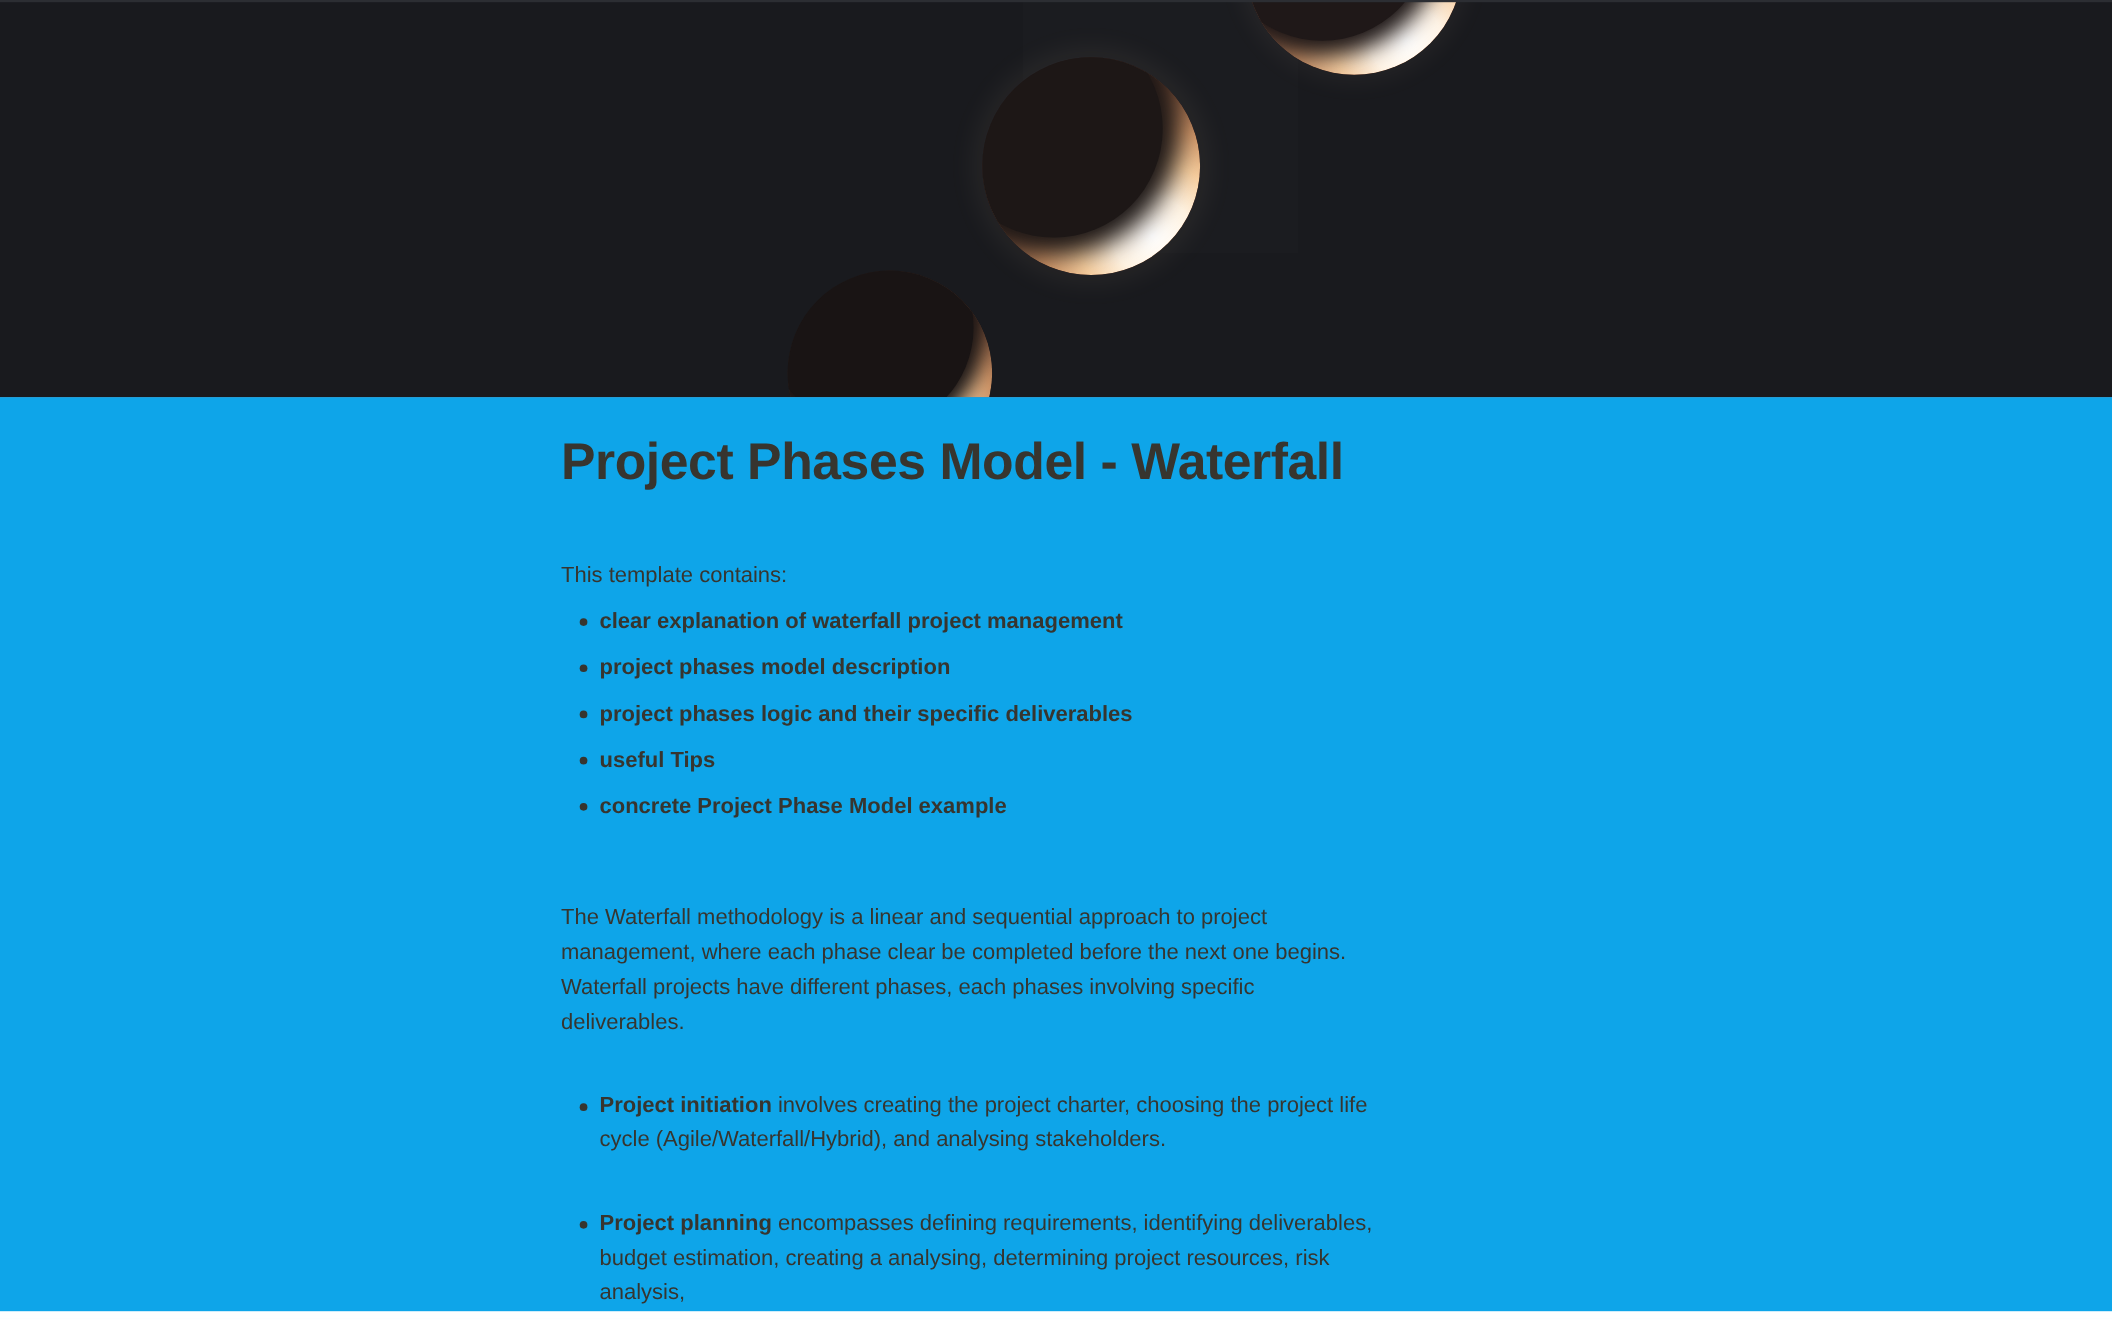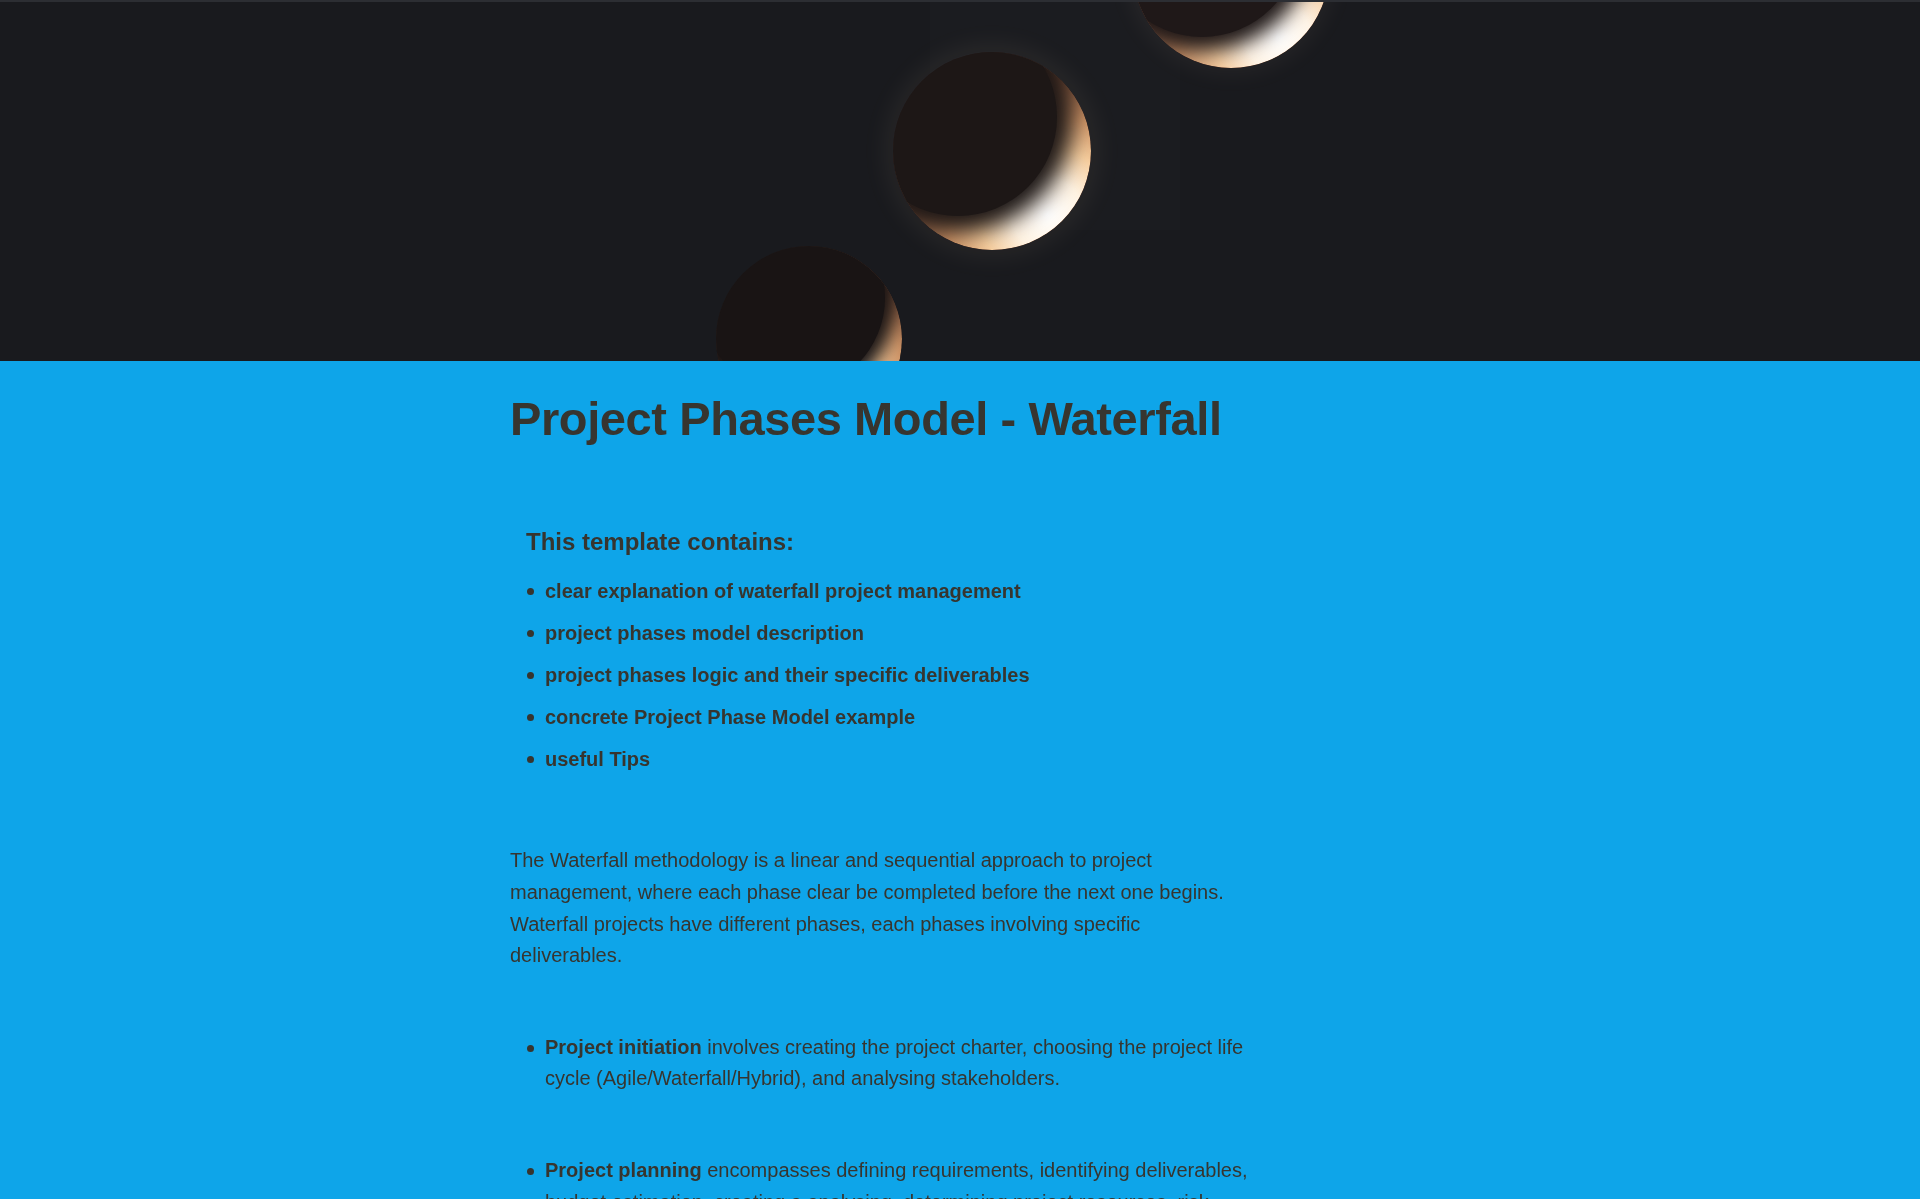--- a/index.html
+++ b/index.html
@@ -229,26 +229,25 @@
     font-size: 47px;
     line-height: 1.18;
     font-weight: bold;
     letter-spacing: -0.4px;
     color: #37352f;
     margin: 0;
     padding-top: 30px;
   }
 
   .intro-line {
-    font-size: 24px;
+    font-size: 20px;
     line-height: 1.5;
     color: #37352f;
-    margin: 16px;
+    margin: 0;
     padding-top: 62px;
-    font-weight: bold;
   }
 
   ul.plain-list {
     list-style: none;
     margin: 0;
     padding: 0;
     font-weight: bold;
   }
   ul.plain-list li {
     position: relative;
@@ -282,21 +281,21 @@
     list-style: none;
     margin: 0;
     padding: 0;
   }
   ul.detail-list li {
     position: relative;
     font-size: 20px;
     line-height: 1.58;
     color: #37352f;
     padding-left: 35px;
-    margin-top: 60px;
+    margin-top: 44px;
     width: 735px;
   }
   ul.detail-list li::before {
     content: "";
     position: absolute;
     left: 17px;
     top: 13px;
     width: 7px;
     height: 7px;
     border-radius: 50%;
@@ -328,22 +327,22 @@
   <div class="content">
 
     <h1 class="page-title">Project Phases Model - Waterfall</h1>
 
     <p class="intro-line">This template contains:</p>
 
     <ul class="plain-list">
       <li>clear explanation of waterfall project management</li>
       <li>project phases model description</li>
       <li>project phases logic and their specific deliverables</li>
+      <li>useful Tips</li>
       <li>concrete Project Phase Model example</li>
-      <li>useful Tips</li>
     </ul>
 
     <p class="body-para">The Waterfall methodology is a linear and sequential approach to project management, where each phase clear be completed before the next one begins. Waterfall projects have different phases, each phases involving specific deliverables.</p>
 
     <ul class="detail-list">
       <li>
         <span class="lead">Project initiation</span><span> involves creating the project charter, choosing the project life cycle (Agile/Waterfall/Hybrid), and analysing stakeholders.</span>
       </li>
       <li>
         <span class="lead">Project planning</span><span> encompasses defining requirements, identifying deliverables, budget estimation, creating a analysing, determining project resources, risk analysis,</span>

